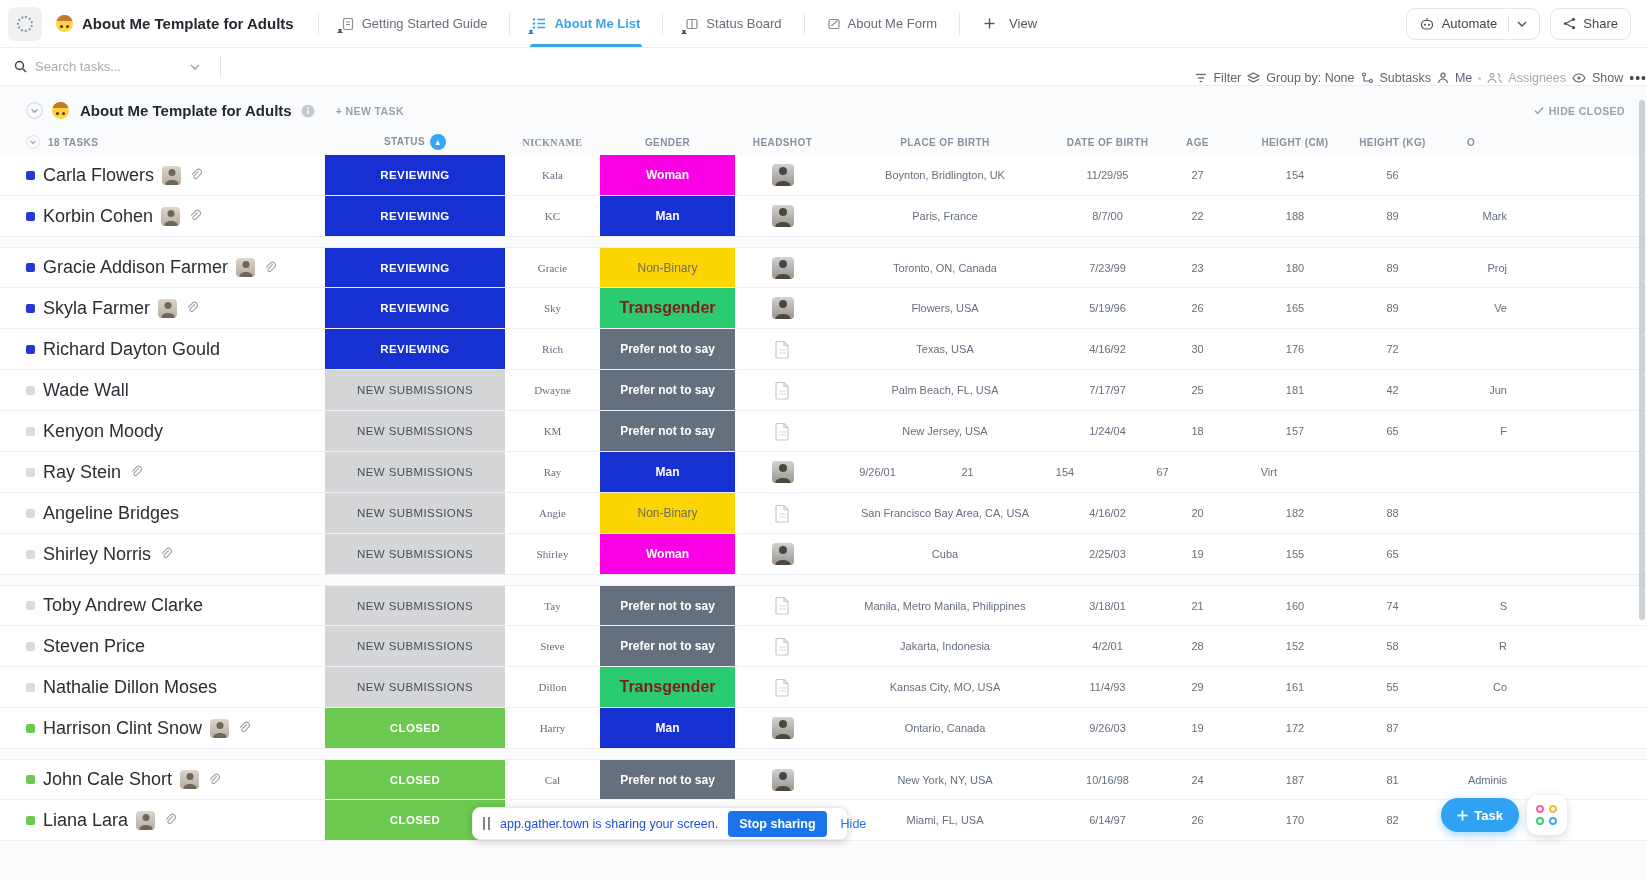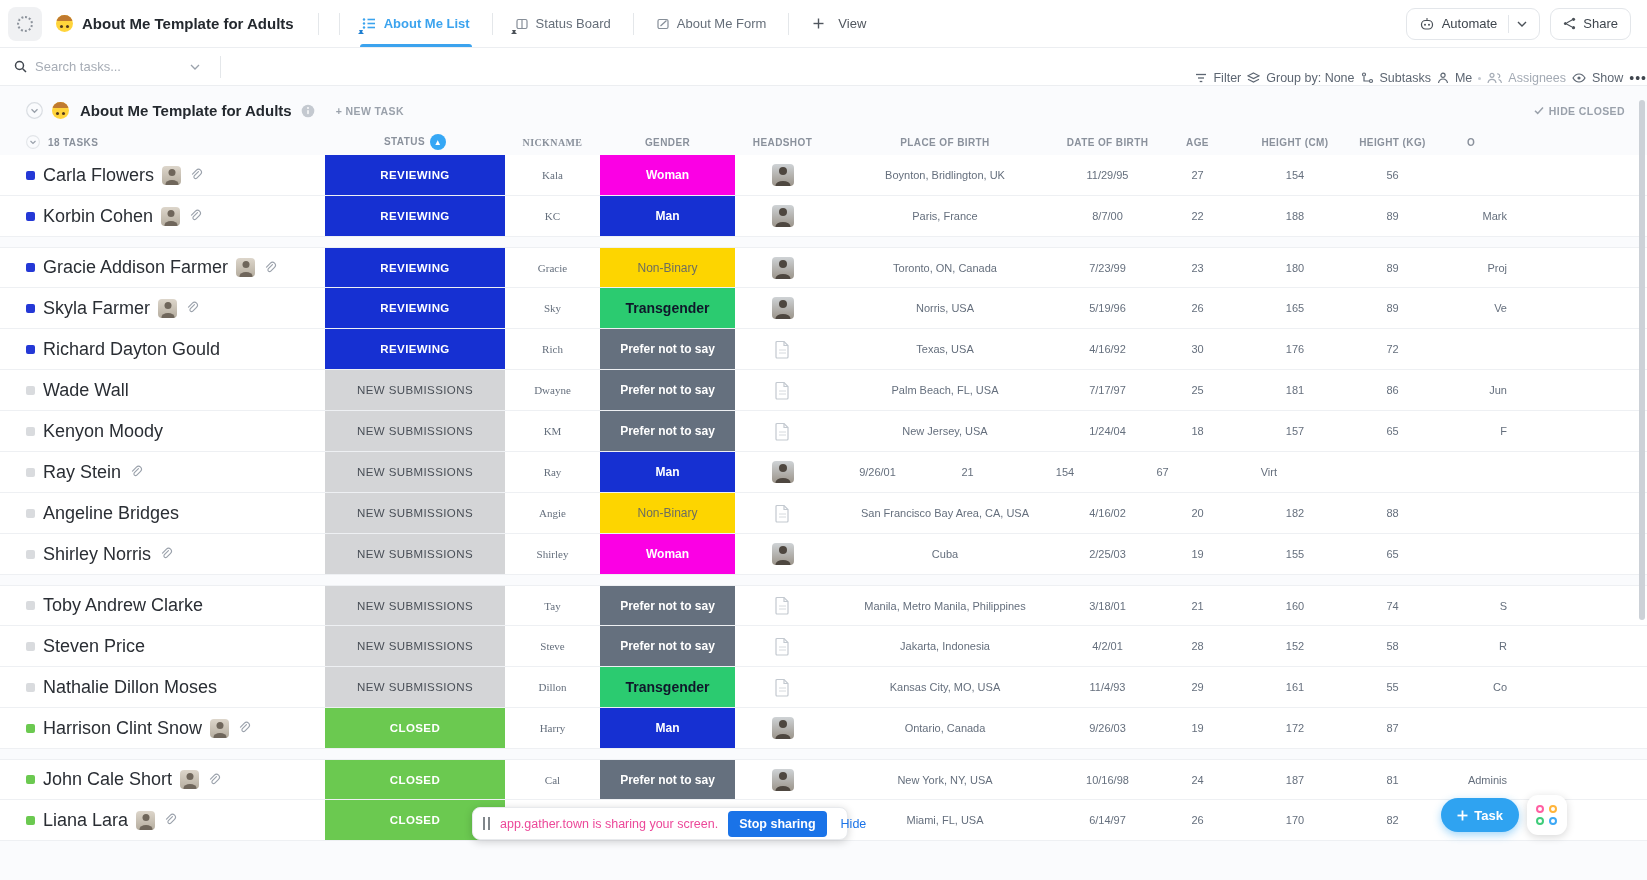--- a/index.html
+++ b/index.html
@@ -76,30 +76,30 @@
   .headshot::after { content:""; position:absolute; bottom:-4px; left:50%; transform:translateX(-50%);
     width:15px; height:9px; border-radius:50% 50% 0 0; background:#4e4740;}
   .badge { width:100%; height:100%; display:flex; align-items:center; justify-content:center;
     font-weight:bold; cursor:pointer;}
   .st-reviewing { background:#1630d2; color:#fff; font-size:11.5px; letter-spacing:.4px;}
   .st-new { background:#d4d5d7; color:#494f57; font-size:11.5px; letter-spacing:.4px; font-weight:normal;}
   .st-closed { background:#6bc950; color:#fff; font-size:11.5px; letter-spacing:.4px;}
   .g-woman { background:#fb00e4; color:#fff; font-size:12px;}
   .g-man { background:#1630d2; color:#fff; font-size:12px;}
   .g-nonbinary { background:#fdd500; color:#6d6d60; font-size:12px; font-weight:normal;}
-  .g-trans { background:#2bcb70; color:#0f172a; font-size:14px;}
+  .g-trans { background:#2bcb70; color:#7f1d1d; font-size:16px;}
   .g-pnts { background:#65707e; color:#fff; font-size:12px;}
   .scrollbar { position:absolute; right:2px; top:100px; width:6px; height:520px; border-radius:3px;
     background:#ccd1d7; cursor:pointer; z-index:8;}
   .sharebar { position:absolute; left:472px; top:807px; width:376px; height:33px; background:#fff;
     border:1px solid #e8eaed; border-radius:8px; box-shadow:0 2px 8px rgba(0,0,0,.18);
     display:flex; align-items:center; gap:10px; padding:0 10px; z-index:20;}
   .sharebar .bars { display:flex; gap:3px;}
   .sharebar .bars i { display:block; width:2px; height:13px; background:#80868b;}
-  .share-text { font-size:12.5px; color:#ec4899; white-space:nowrap;}
+  .share-text { font-size:12.5px; color:#1d4ed8; white-space:nowrap;}
   .stop-btn { background:#1a73e8; color:#fff; font-size:12.5px; font-weight:bold; border:none;
     border-radius:4px; padding:6px 11px; cursor:pointer; white-space:nowrap;}
   .hide-link { color:#1a73e8; font-size:12.5px; cursor:pointer; padding:0 4px;}
   .fab-task { position:absolute; right:128px; top:798px; height:34px; padding:0 16px; background:#2fa3f1;
     color:#fff; font-size:13px; font-weight:bold; border:none; border-radius:17px; display:flex;
     align-items:center; gap:6px; box-shadow:0 3px 8px rgba(47,163,241,.45); cursor:pointer; z-index:21;}
   .fab-apps { position:absolute; right:80px; top:795px; width:40px; height:40px; background:#fff;
     border-radius:11px; box-shadow:0 2px 8px rgba(0,0,0,.16); display:flex; align-items:center;
     justify-content:center; cursor:pointer; z-index:21;}
   .apps-grid { display:grid; grid-template-columns:9px 9px; gap:4px;}
@@ -116,20 +116,33 @@
 <body>
 
 <div class="topbar">
   <div class="spin-btn">
     <div class="spinner"></div>
   </div>
   <span class="mini-emoji" style="margin-left:14px"></span>
   <div class="doc-title">About Me Template for Adults</div>
   <div class="tb-sep"></div>
 
+  <div class="tab">
+    <span class="tab-ic">
+      <svg width="14" height="15" viewBox="0 0 14 15">
+          <rect x="2.5" y="2.5" width="9" height="11" rx="1.5" fill="none" stroke="#868e98" stroke-width="1.2"></rect>
+          <line x1="5" y1="6" x2="9" y2="6" stroke="#868e98" stroke-width="1"></line>
+          <line x1="5" y1="8.5" x2="9" y2="8.5" stroke="#868e98" stroke-width="1"></line>
+        </svg>
+      <svg class="pin" width="7" height="7" viewBox="0 0 7 7">
+          <path d="M1 1h4l-1 2 2 2H0l2-2z" fill="#4b5158"></path>
+        </svg>
+    </span>
+    <span>Getting Started Guide</span>
+  </div>
   <div class="tb-sep"></div>
 
   <div class="tab active">
     <span class="tab-ic">
       <svg width="15" height="13" viewBox="0 0 15 13">
           <circle cx="2" cy="2.5" r="1.2" fill="#3ba3ee"></circle>
           <circle cx="2" cy="6.5" r="1.2" fill="#3ba3ee"></circle>
           <circle cx="2" cy="10.5" r="1.2" fill="#3ba3ee"></circle>
           <line x1="5.5" y1="2.5" x2="13" y2="2.5" stroke="#3ba3ee" stroke-width="1.6"></line>
           <line x1="5.5" y1="6.5" x2="13" y2="6.5" stroke="#3ba3ee" stroke-width="1.6"></line>
@@ -416,21 +429,21 @@
         <div class="cell c-status">
           <span class="badge st-reviewing">REVIEWING</span>
         </div>
         <div class="cell c-nick">Sky</div>
         <div class="cell c-gender">
           <span class="badge g-trans">Transgender</span>
         </div>
         <div class="cell c-head">
           <span class="headshot"></span>
         </div>
-        <div class="cell c-place">Norris, USA</div>
+        <div class="cell c-place">Flowers, USA</div>
         <div class="cell c-dob">5/19/96</div>
         <div class="cell c-age">26</div>
         <div class="cell c-height">165</div>
         <div class="cell c-weight">89</div>
         <div class="cell c-occ" style="justify-content: flex-end;">Ve</div>
       </div>
       <div class="row">
         <div class="cell c-name">
           <span class="sq reviewing"></span>
           <span class="tname">Richard Dayton Gould</span>
@@ -478,21 +491,21 @@
               <path d="M10 1.5 v4 h4" fill="none" stroke="#c3c9d0" stroke-width="1.2"></path>
               <line x1="5" y1="10" x2="12" y2="10" stroke="#d6dade" stroke-width="1"></line>
               <line x1="5" y1="13" x2="12" y2="13" stroke="#d6dade" stroke-width="1"></line>
             </svg>
           </span>
         </div>
         <div class="cell c-place">Palm Beach, FL, USA</div>
         <div class="cell c-dob">7/17/97</div>
         <div class="cell c-age">25</div>
         <div class="cell c-height">181</div>
-        <div class="cell c-weight">86</div>
+        <div class="cell c-weight">42</div>
         <div class="cell c-occ" style="justify-content: flex-end;">Jun</div>
       </div>
       <div class="row">
         <div class="cell c-name">
           <span class="sq new"></span>
           <span class="tname">Kenyon Moody</span>
         </div>
         <div class="cell c-status">
           <span class="badge st-new">NEW SUBMISSIONS</span>
         </div>

